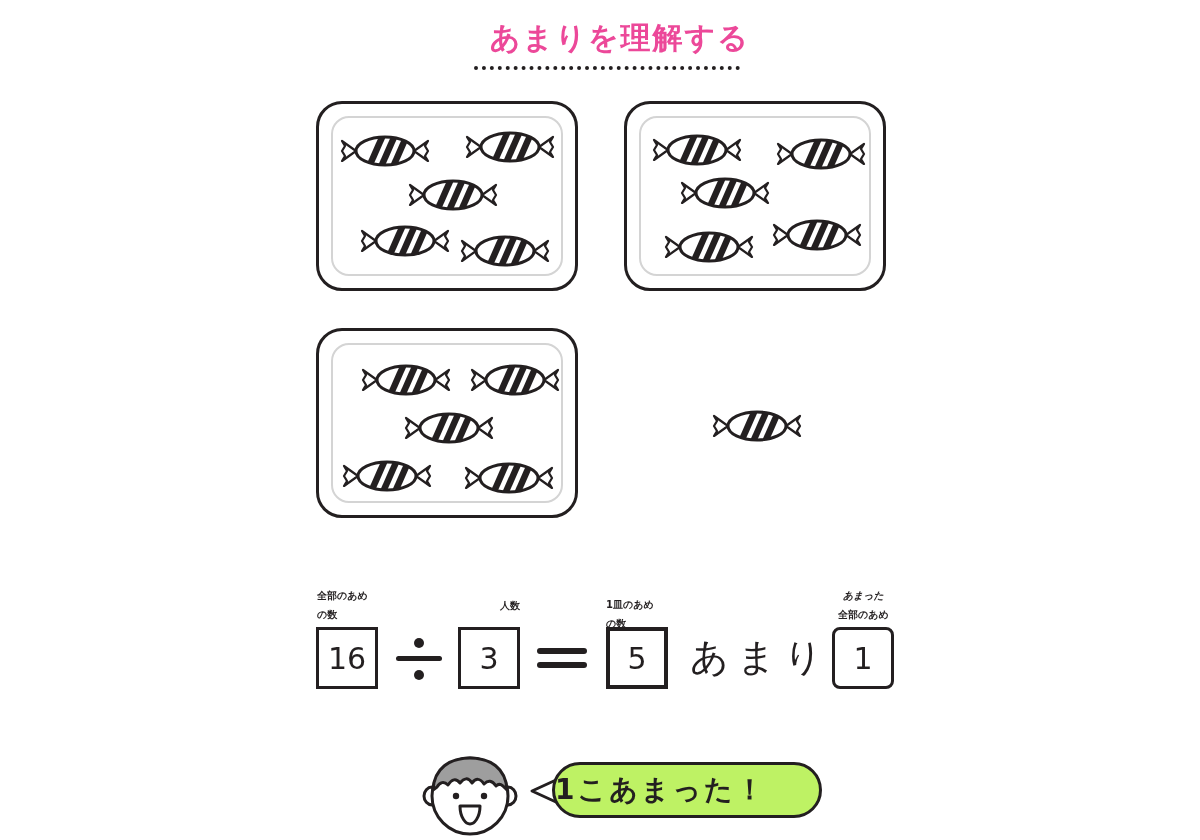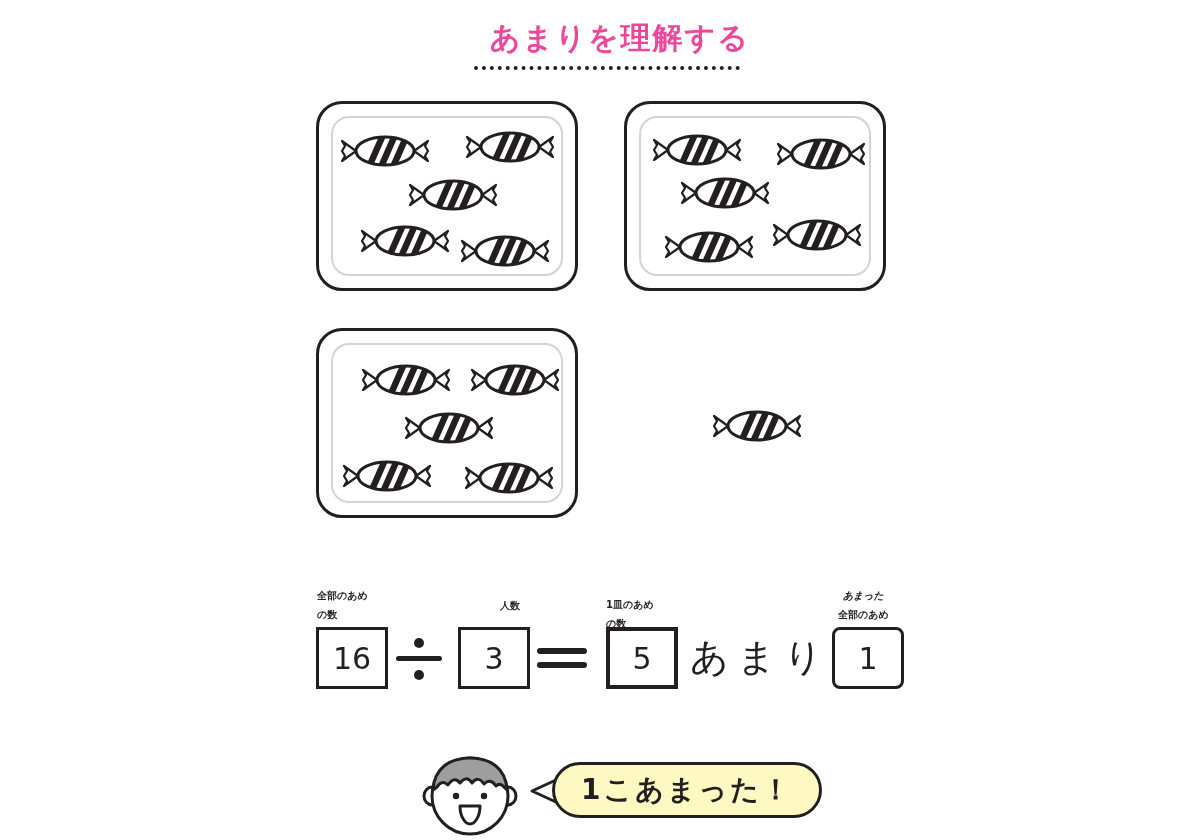--- a/index.html
+++ b/index.html
@@ -9,29 +9,29 @@
            font-size: 30px; font-weight: bold; letter-spacing: 2px; color: #ec4899; }
   .title-underline { position: absolute; left: 474px; top: 66px; width: 266px; height: 0;
            border-top: 4px dotted #231f20; }
   .plate { position: absolute; width: 262px; height: 190px; border: 3px solid #231f20;
            border-radius: 26px; box-sizing: border-box; background: #fff; }
   .plate-inner { position: absolute; left: 12px; top: 12px; right: 12px; bottom: 12px;
            border: 2px solid #d4d4d4; border-radius: 18px; }
   .candy { position: absolute; width: 92px; height: 34px; }
   .candy svg { width: 92px; height: 34px; display: block; }
   .label { position: absolute; font-size: 10px; font-weight: bold; line-height: 19px; color: #231f20; }
-  .box { position: absolute; width: 72px; height: 62px; border: 3px solid #231f20; box-sizing: border-box;
+  .box { position: absolute; width: 62px; height: 62px; border: 3px solid #231f20; box-sizing: border-box;
          display: flex; align-items: center; justify-content: center; font-size: 30px; font-weight: normal;
          font-family: "DejaVu Sans", sans-serif; color: #231f20; }
   .box.rounded { border-radius: 8px; }
   .op { position: absolute; }
   .amari { position: absolute; left: 690px; top: 632px; font-size: 38px; letter-spacing: 8px; color: #231f20; }
   .bubble { position: absolute; left: 552px; top: 762px; width: 270px; height: 56px; border: 3px solid #231f20;
-            border-radius: 28px; box-sizing: border-box; background: #fef9c3; display: flex; align-items: center;
-            justify-content: center; font-size: 28px; font-weight: bold; letter-spacing: 3px; color: #231f20; }
+            border-radius: 28px; box-sizing: border-box; background: #bef264; display: flex; align-items: center;
+            font-size: 28px; font-weight: bold; letter-spacing: 3px; color: #231f20; }
   .bubble-tail { position: absolute; left: 528px; top: 776px; width: 30px; height: 30px; }
   .face { position: absolute; left: 420px; top: 750px; width: 100px; height: 90px; }
 </style>
 </head>
 <body>
 
 <div class="title">あまりを理解する</div>
 <div class="title-underline"></div>
 
 <svg width="0" height="0" style="position:absolute">

